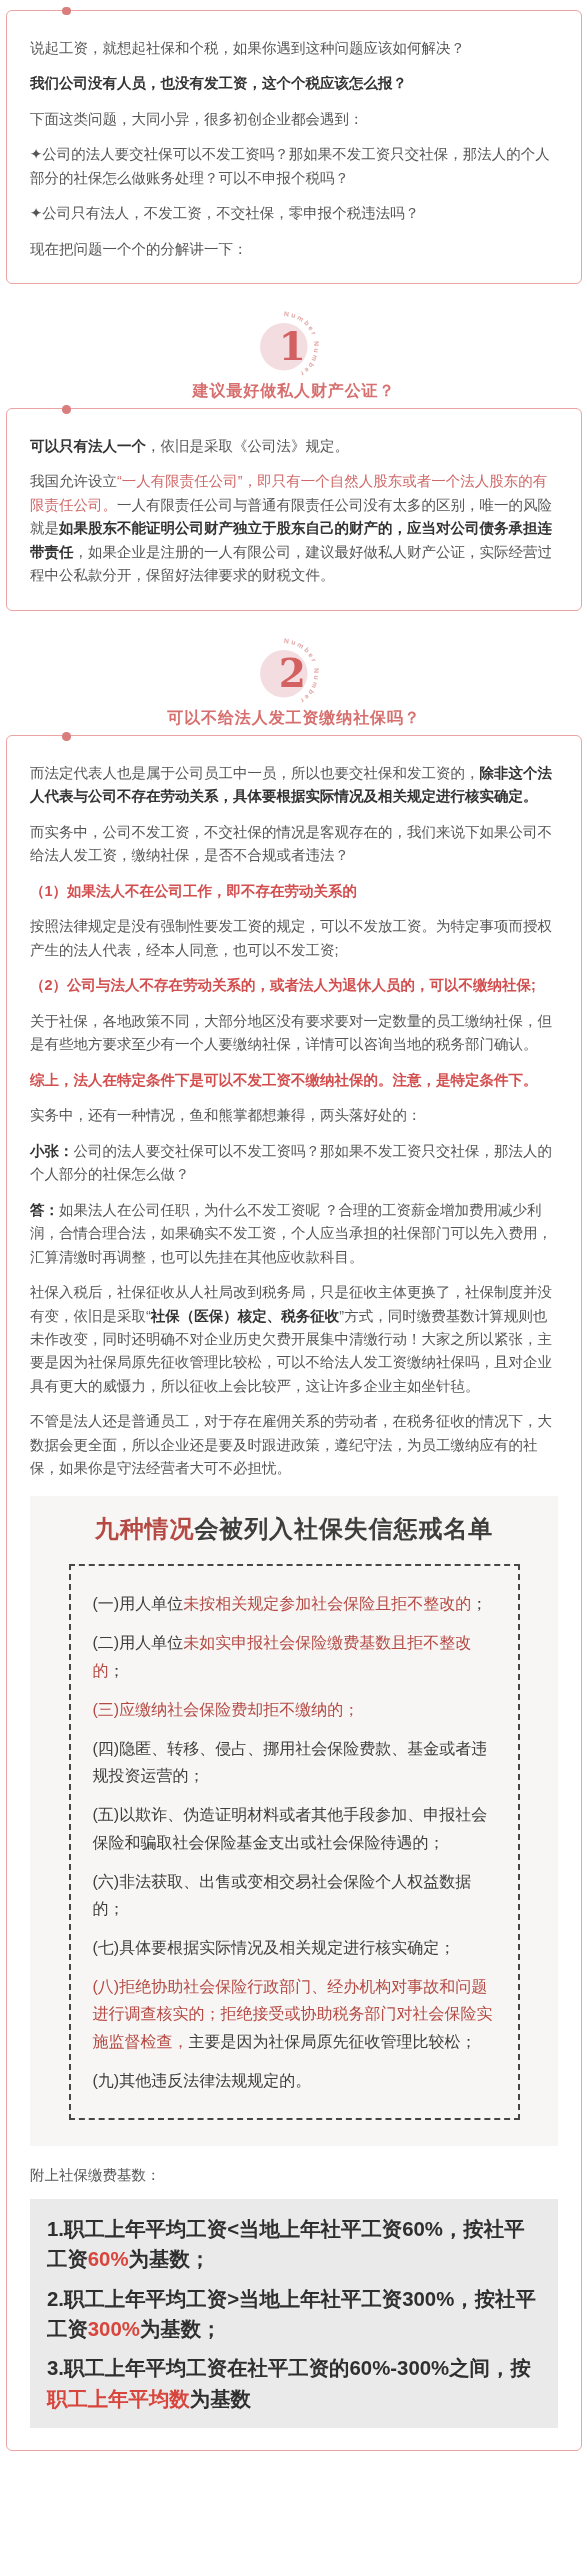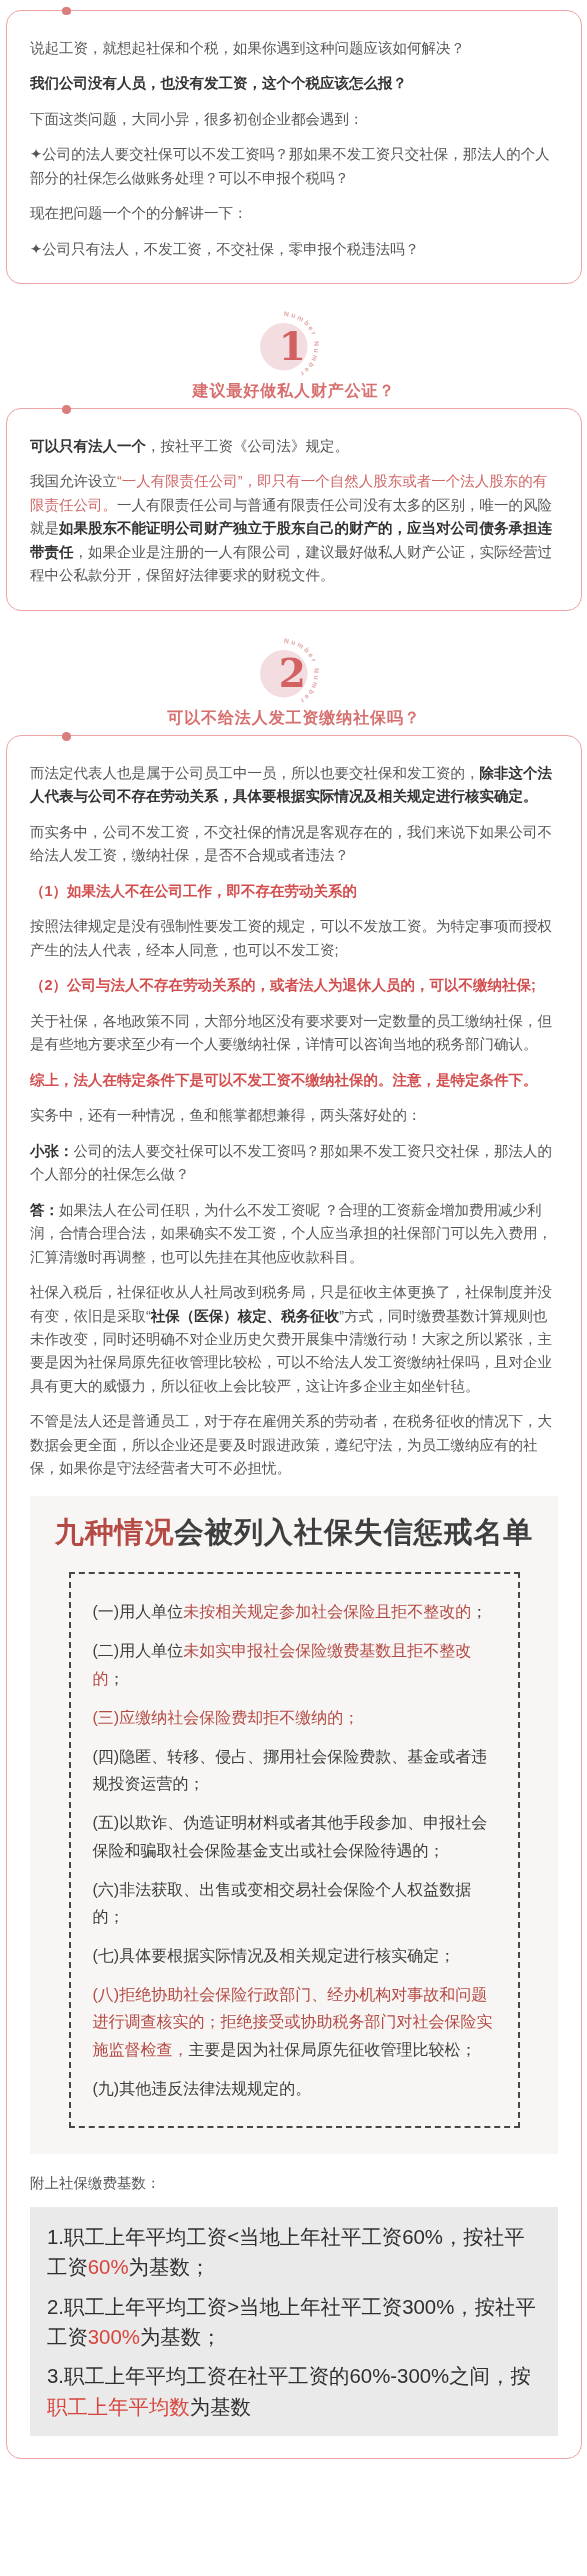--- a/index.html
+++ b/index.html
@@ -12,21 +12,21 @@
   html,body{background:#ffffff}
   body{
     width:588px;
     font-family:"Liberation Sans","DejaVu Sans",sans-serif;
     color:var(--body);
   }
   .box{
     position:relative;
     margin:0 6px;
     border:0.9px solid var(--border);
-    border-radius:15px;
+    border-radius:6px;
     padding:25.5px 23px 22px;
     background:#fff;
   }
   .box--intro{margin-top:10.2px}
   .dot{
     position:absolute;top:-4.3px;left:55px;
     width:8.5px;height:8.5px;border-radius:50%;
     background:var(--dot);
   }
   .para{font-size:14.5px;line-height:1.62;color:var(--body);margin-bottom:12px}
@@ -34,59 +34,59 @@
   .run-b{color:var(--bold);font-weight:bold}
   .run-r{color:var(--red)}
   .run-rb{color:var(--redbold);font-weight:bold}
   .section-head{text-align:center;margin:22px 0 6.8px}
   .badge{display:block;margin:0 auto -3.4px}
   .badge-num{font-family:"DejaVu Serif","Liberation Serif",serif;font-weight:bold;font-size:46px;fill:var(--badgenum)}
   .arc-text{font-family:"Liberation Sans",sans-serif;font-weight:bold;font-size:8px;fill:#e3a6a6;letter-spacing:2.5px}
   .section-title{font-size:16px;font-weight:bold;color:var(--title);letter-spacing:0.9px}
   .nine{background:var(--imagebg);margin:15.3px 0 6.8px;padding:17px 0 25.5px}
   .nine-heading{
-    text-align:center;font-size:29px;font-weight:bold;
+    text-align:center;font-size:24px;font-weight:bold;
     color:var(--ninedark);margin-bottom:19px;letter-spacing:0.9px;
   }
   .run-hr{color:var(--ninered)}
   .dash-box{width:451px;margin:0 auto;border:2.6px dashed #474747;padding:12px 22px}
   .nine-item{font-size:16px;font-weight:400;color:var(--ninedark);line-height:1.7;margin:12px 0}
   .run-ir{color:var(--ninered)}
   .jishu-note{margin:20.4px 0 13.6px;font-size:14.5px;color:var(--body)}
   .jishu{background:var(--grayblock);padding:15.3px 17px 13.6px}
-  .jishu-item{font-size:20.4px;color:#2f2f2f;line-height:1.5;margin-bottom:8.5px;font-weight:400}
+  .jishu-item{font-size:20.4px;color:#2f2f2f;line-height:1.5;margin-bottom:8.5px;font-weight:700}
   .jishu-item:last-child{margin-bottom:0}
   .run-jr{color:var(--jred)}
 </style>
 </head>
 <body>
 
 <div class="box box--intro">
   <span class="dot"></span>
   <p class="para"><span>说起工资，就想起社保和个税，如果你遇到这种问题应该如何解决？</span></p>
   <p class="para"><span class="run-b">我们公司没有人员，也没有发工资，这个个税应该怎么报？</span></p>
   <p class="para"><span>下面这类问题，大同小异，很多初创企业都会遇到：</span></p>
   <p class="para"><span>✦公司的法人要交社保可以不发工资吗？那如果不发工资只交社保，那法人的个人部分的社保怎么做账务处理？可以不申报个税吗？</span></p>
+  <p class="para"><span>✦公司只有法人，不发工资，不交社保，零申报个税违法吗？</span></p>
   <p class="para"><span>现在把问题一个个的分解讲一下：</span></p>
-  <p class="para"><span>✦公司只有法人，不发工资，不交社保，零申报个税违法吗？</span></p>
 </div>
 
 <div class="section-head">
   <svg class="badge" width="102" height="78" viewBox="0 0 120 92">
     <circle cx="48" cy="48" r="28" fill="#f3dde0"></circle>
     <path id="arcA" d="M48,12 A36,36 0 0 1 84,48 A36,36 0 0 1 48,84" fill="none"></path>
     <text class="arc-text"><textPath href="#arcA">Number Number</textPath></text>
     <text class="badge-num" x="58" y="64" text-anchor="middle">1</text>
   </svg>
   <div class="section-title">建议最好做私人财产公证？</div>
 </div>
 
 <div class="box">
   <span class="dot"></span>
-  <p class="para"><span class="run-b">可以只有法人一个</span><span>，按社平工资《公司法》规定。</span></p>
+  <p class="para"><span class="run-b">可以只有法人一个</span><span>，依旧是采取《公司法》规定。</span></p>
   <p class="para"><span>我国允许设立</span><span class="run-r">“一人有限责任公司”，即只有一个自然人股东或者一个法人股东的有限责任公司。</span><span>一人有限责任公司与普通有限责任公司没有太多的区别，唯一的风险就是</span><span class="run-b">如果股东不能证明公司财产独立于股东自己的财产的，应当对公司债务承担连带责任</span><span>，如果企业是注册的一人有限公司，建议最好做私人财产公证，实际经营过程中公私款分开，保留好法律要求的财税文件。</span></p>
 </div>
 
 <div class="section-head">
   <svg class="badge" width="102" height="78" viewBox="0 0 120 92">
     <circle cx="48" cy="48" r="28" fill="#f3dde0"></circle>
     <path id="arcB" d="M48,12 A36,36 0 0 1 84,48 A36,36 0 0 1 48,84" fill="none"></path>
     <text class="arc-text"><textPath href="#arcB">Number Number</textPath></text>
     <text class="badge-num" x="58" y="64" text-anchor="middle">2</text>
   </svg>

